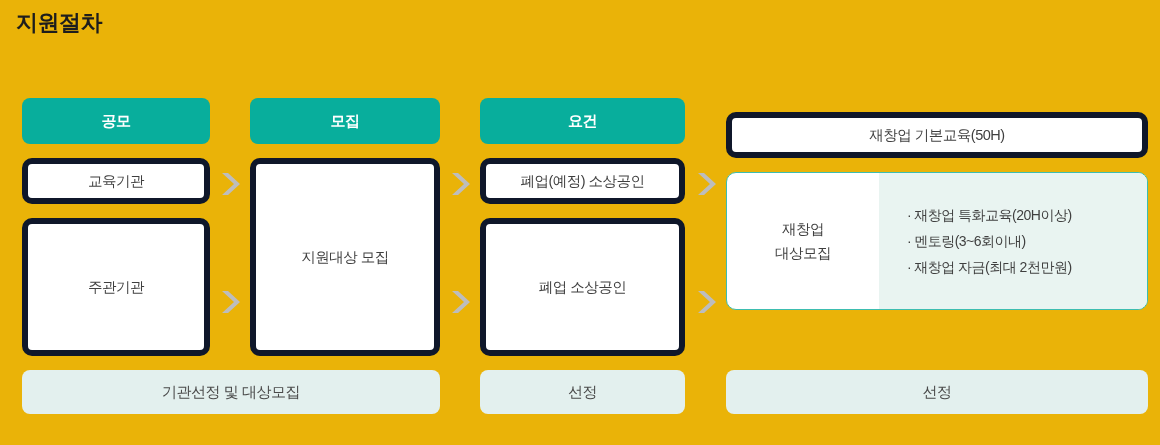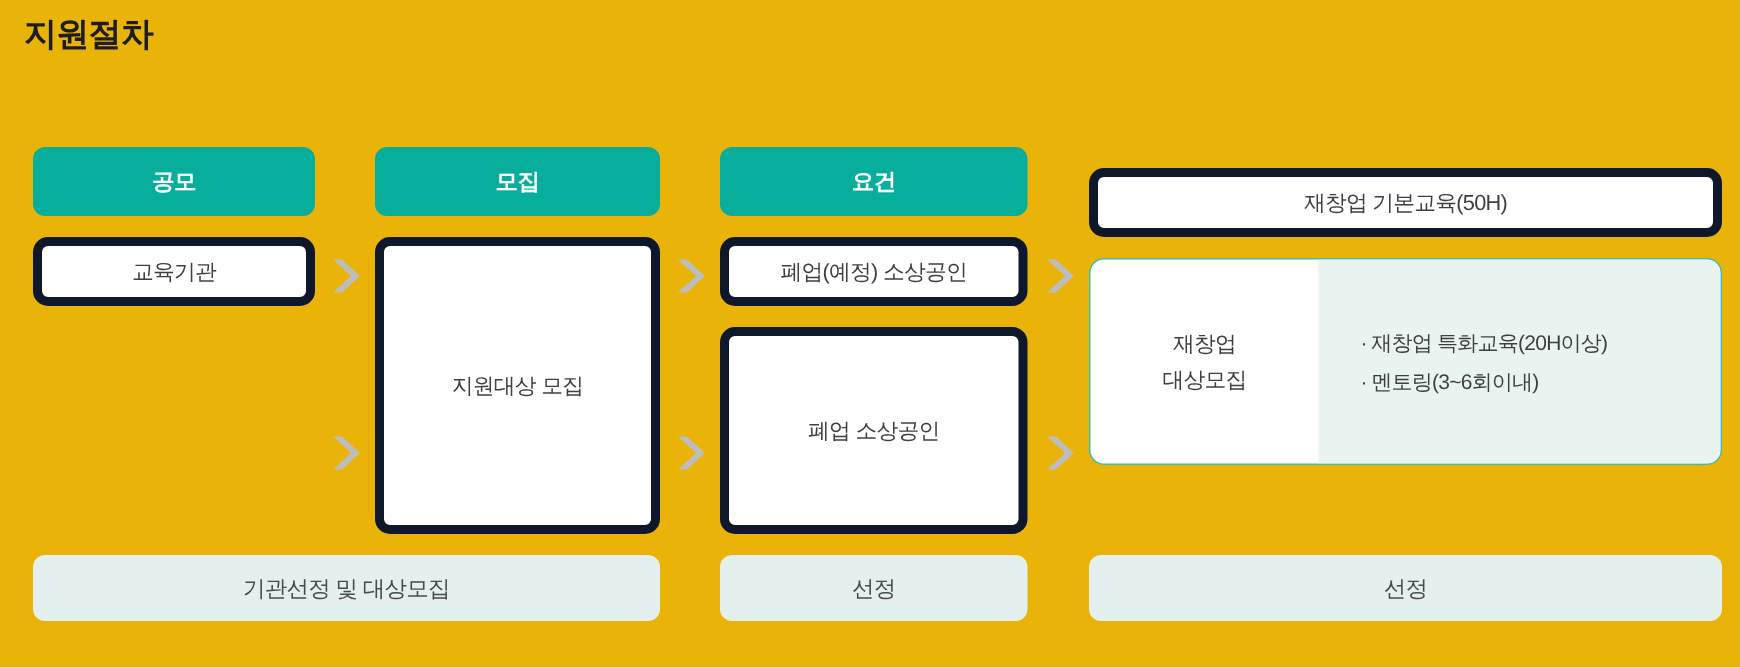--- a/index.html
+++ b/index.html
@@ -193,20 +193,21 @@
 <div id="page">
 
   <div class="page-title">지원절차</div>
 
 
   <div id="diagram">
 
     <div class="col col-1">
       <div class="hdr">공모</div>
       <div class="cell c1-a">교육기관</div>
+      <div class="cell c1-b">주관기관</div>
     </div>
 
     <div class="col col-2">
       <div class="hdr">모집</div>
       <div class="cell c2-a">지원대상 모집</div>
     </div>
 
     <div class="col col-3">
       <div class="hdr">요건</div>
       <div class="cell c3-a">폐업(예정) 소상공인</div>
@@ -217,20 +218,21 @@
       <div class="cell c4-a">재창업 기본교육(50H)</div>
 
       <div class="c4-b">
         <div class="c4-b-left">
           <div>재창업</div>
           <div>대상모집</div>
         </div>
         <div class="c4-b-right">
           <div class="bullet-line"><span class="dot">·</span><span>재창업 특화교육(20H이상)</span></div>
           <div class="bullet-line"><span class="dot">·</span><span>멘토링(3~6회이내)</span></div>
+          <div class="bullet-line"><span class="dot">·</span><span>재창업 자금(최대 2천만원)</span></div>
         </div>
       </div>
     </div>
 
     <div class="chev chev-a1">
       <svg viewBox="0 0 22 28" aria-hidden="true">
           <path d="M4 3 L16 14 L4 25 L10 25 L22 14 L10 3 Z" fill="#bdbdbd"></path>
         </svg>
     </div>
     <div class="chev chev-a2">

